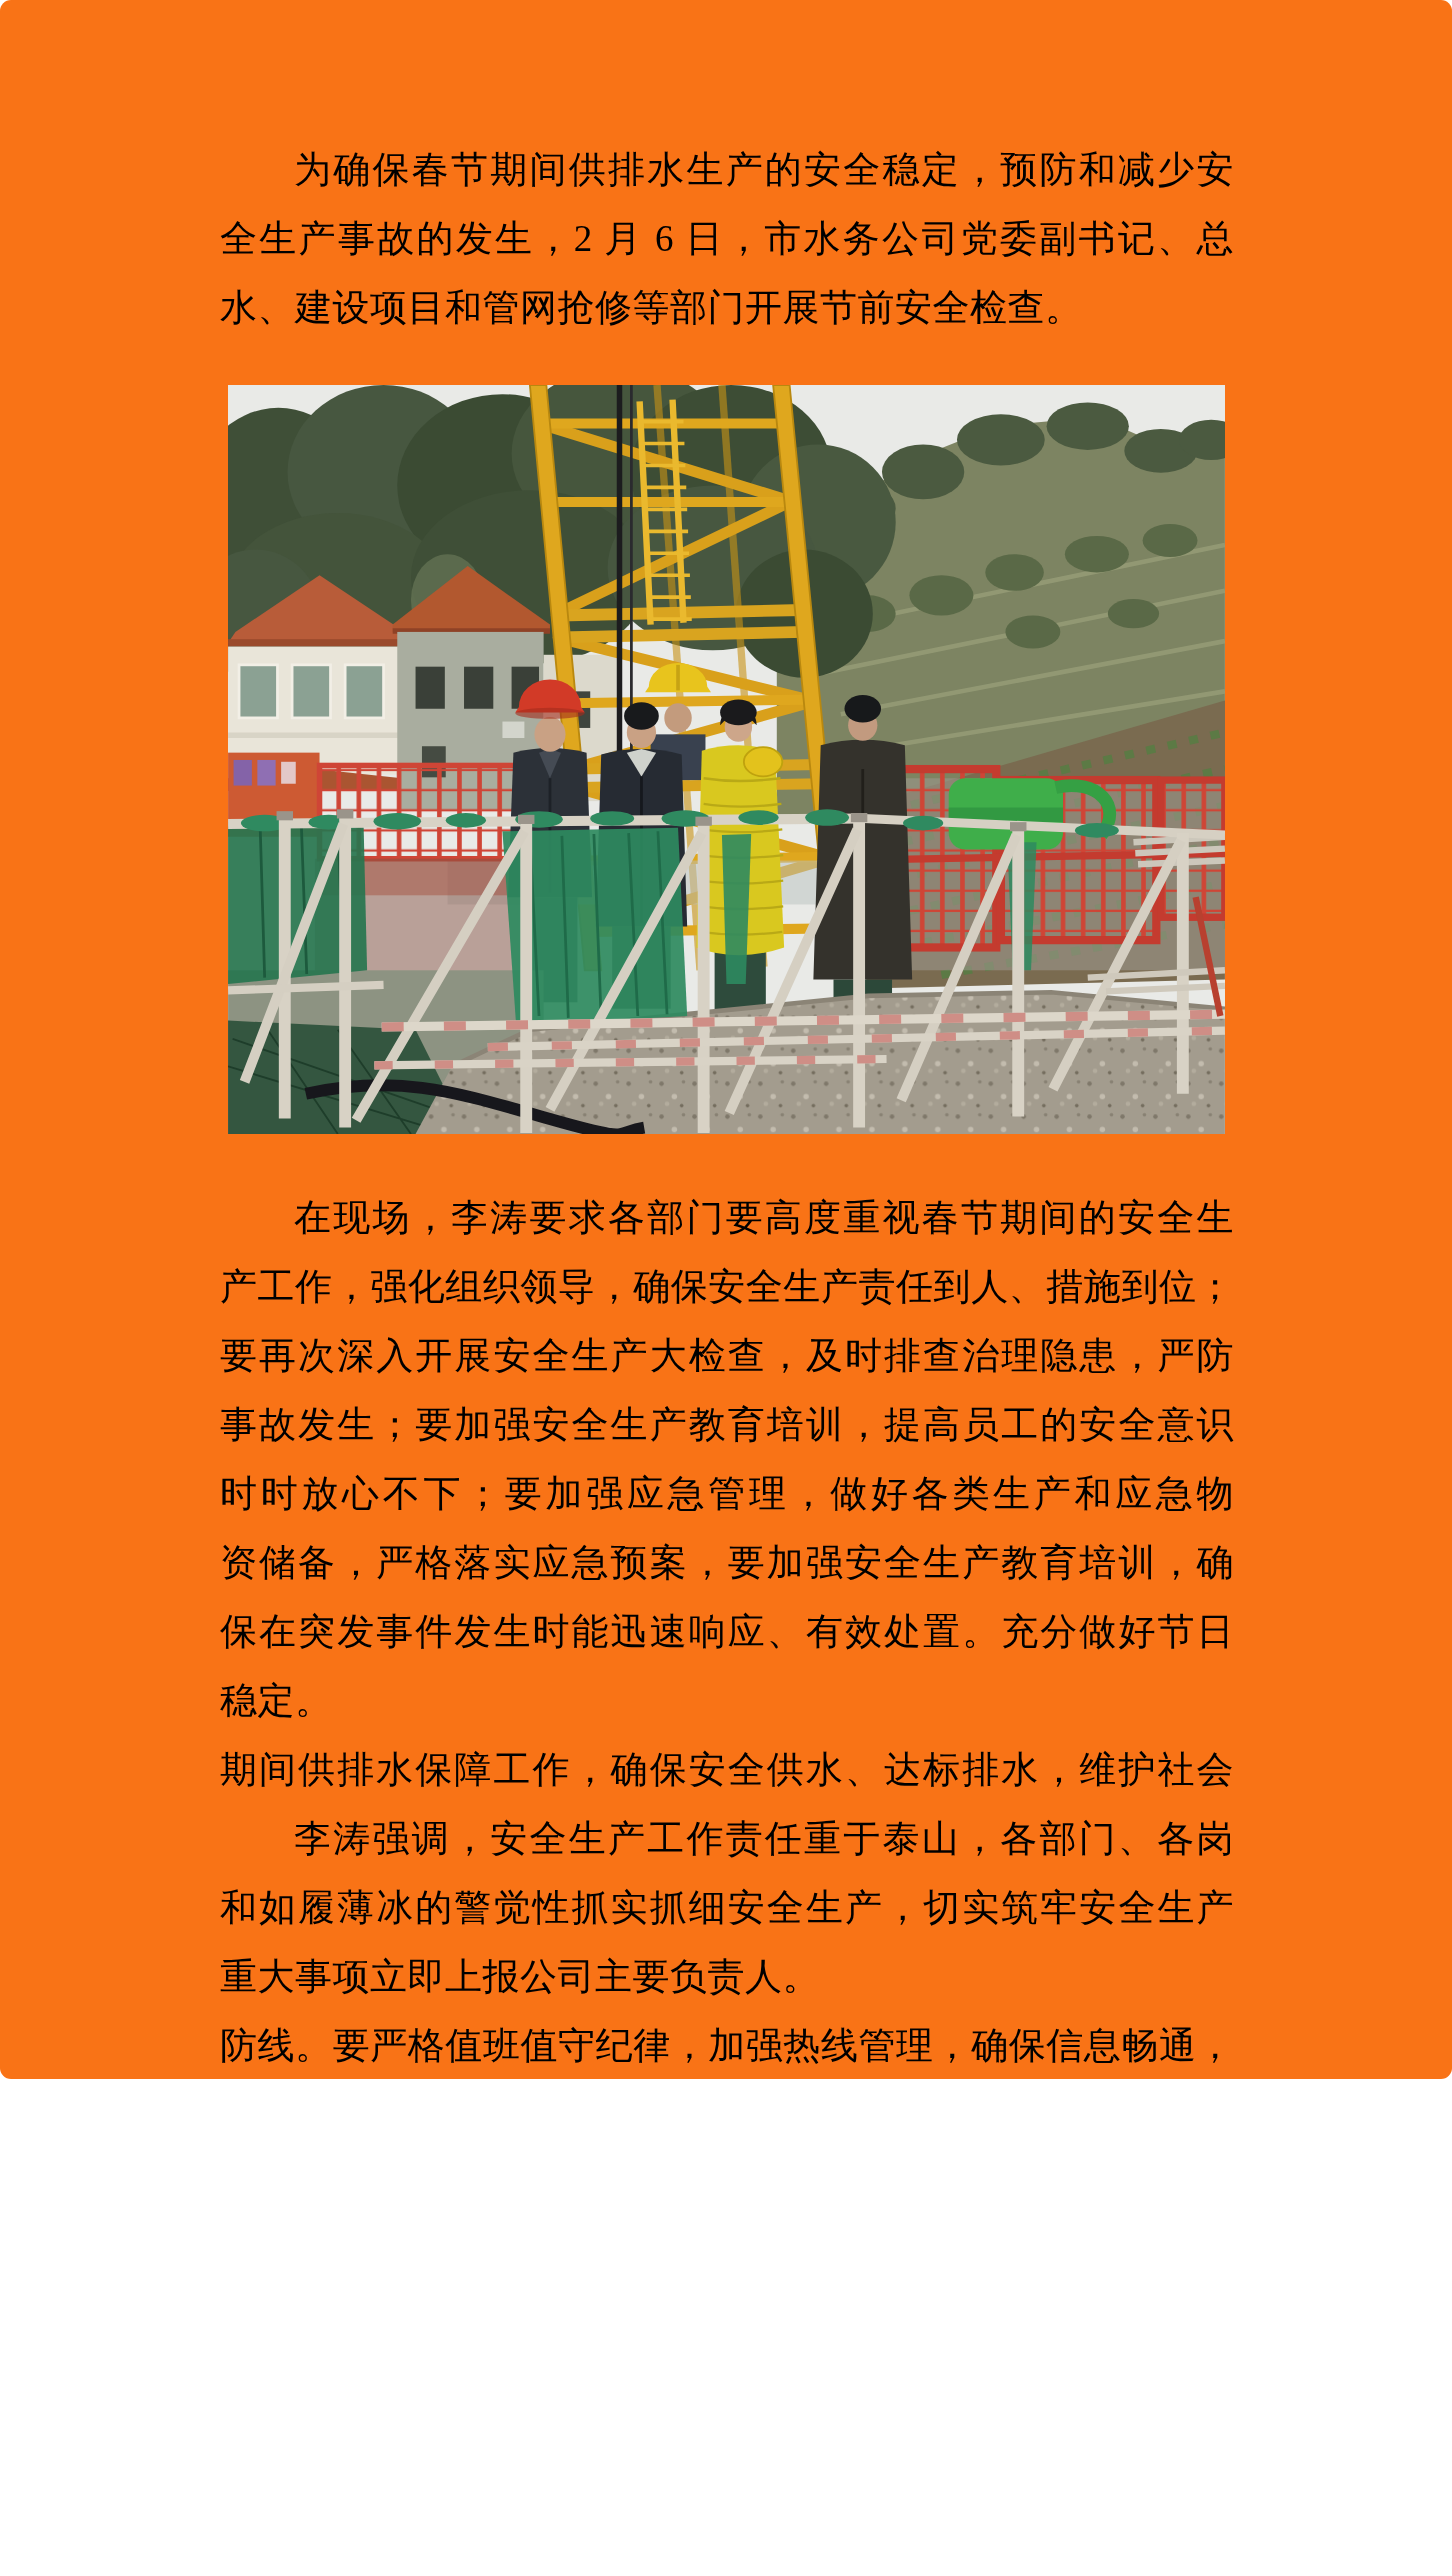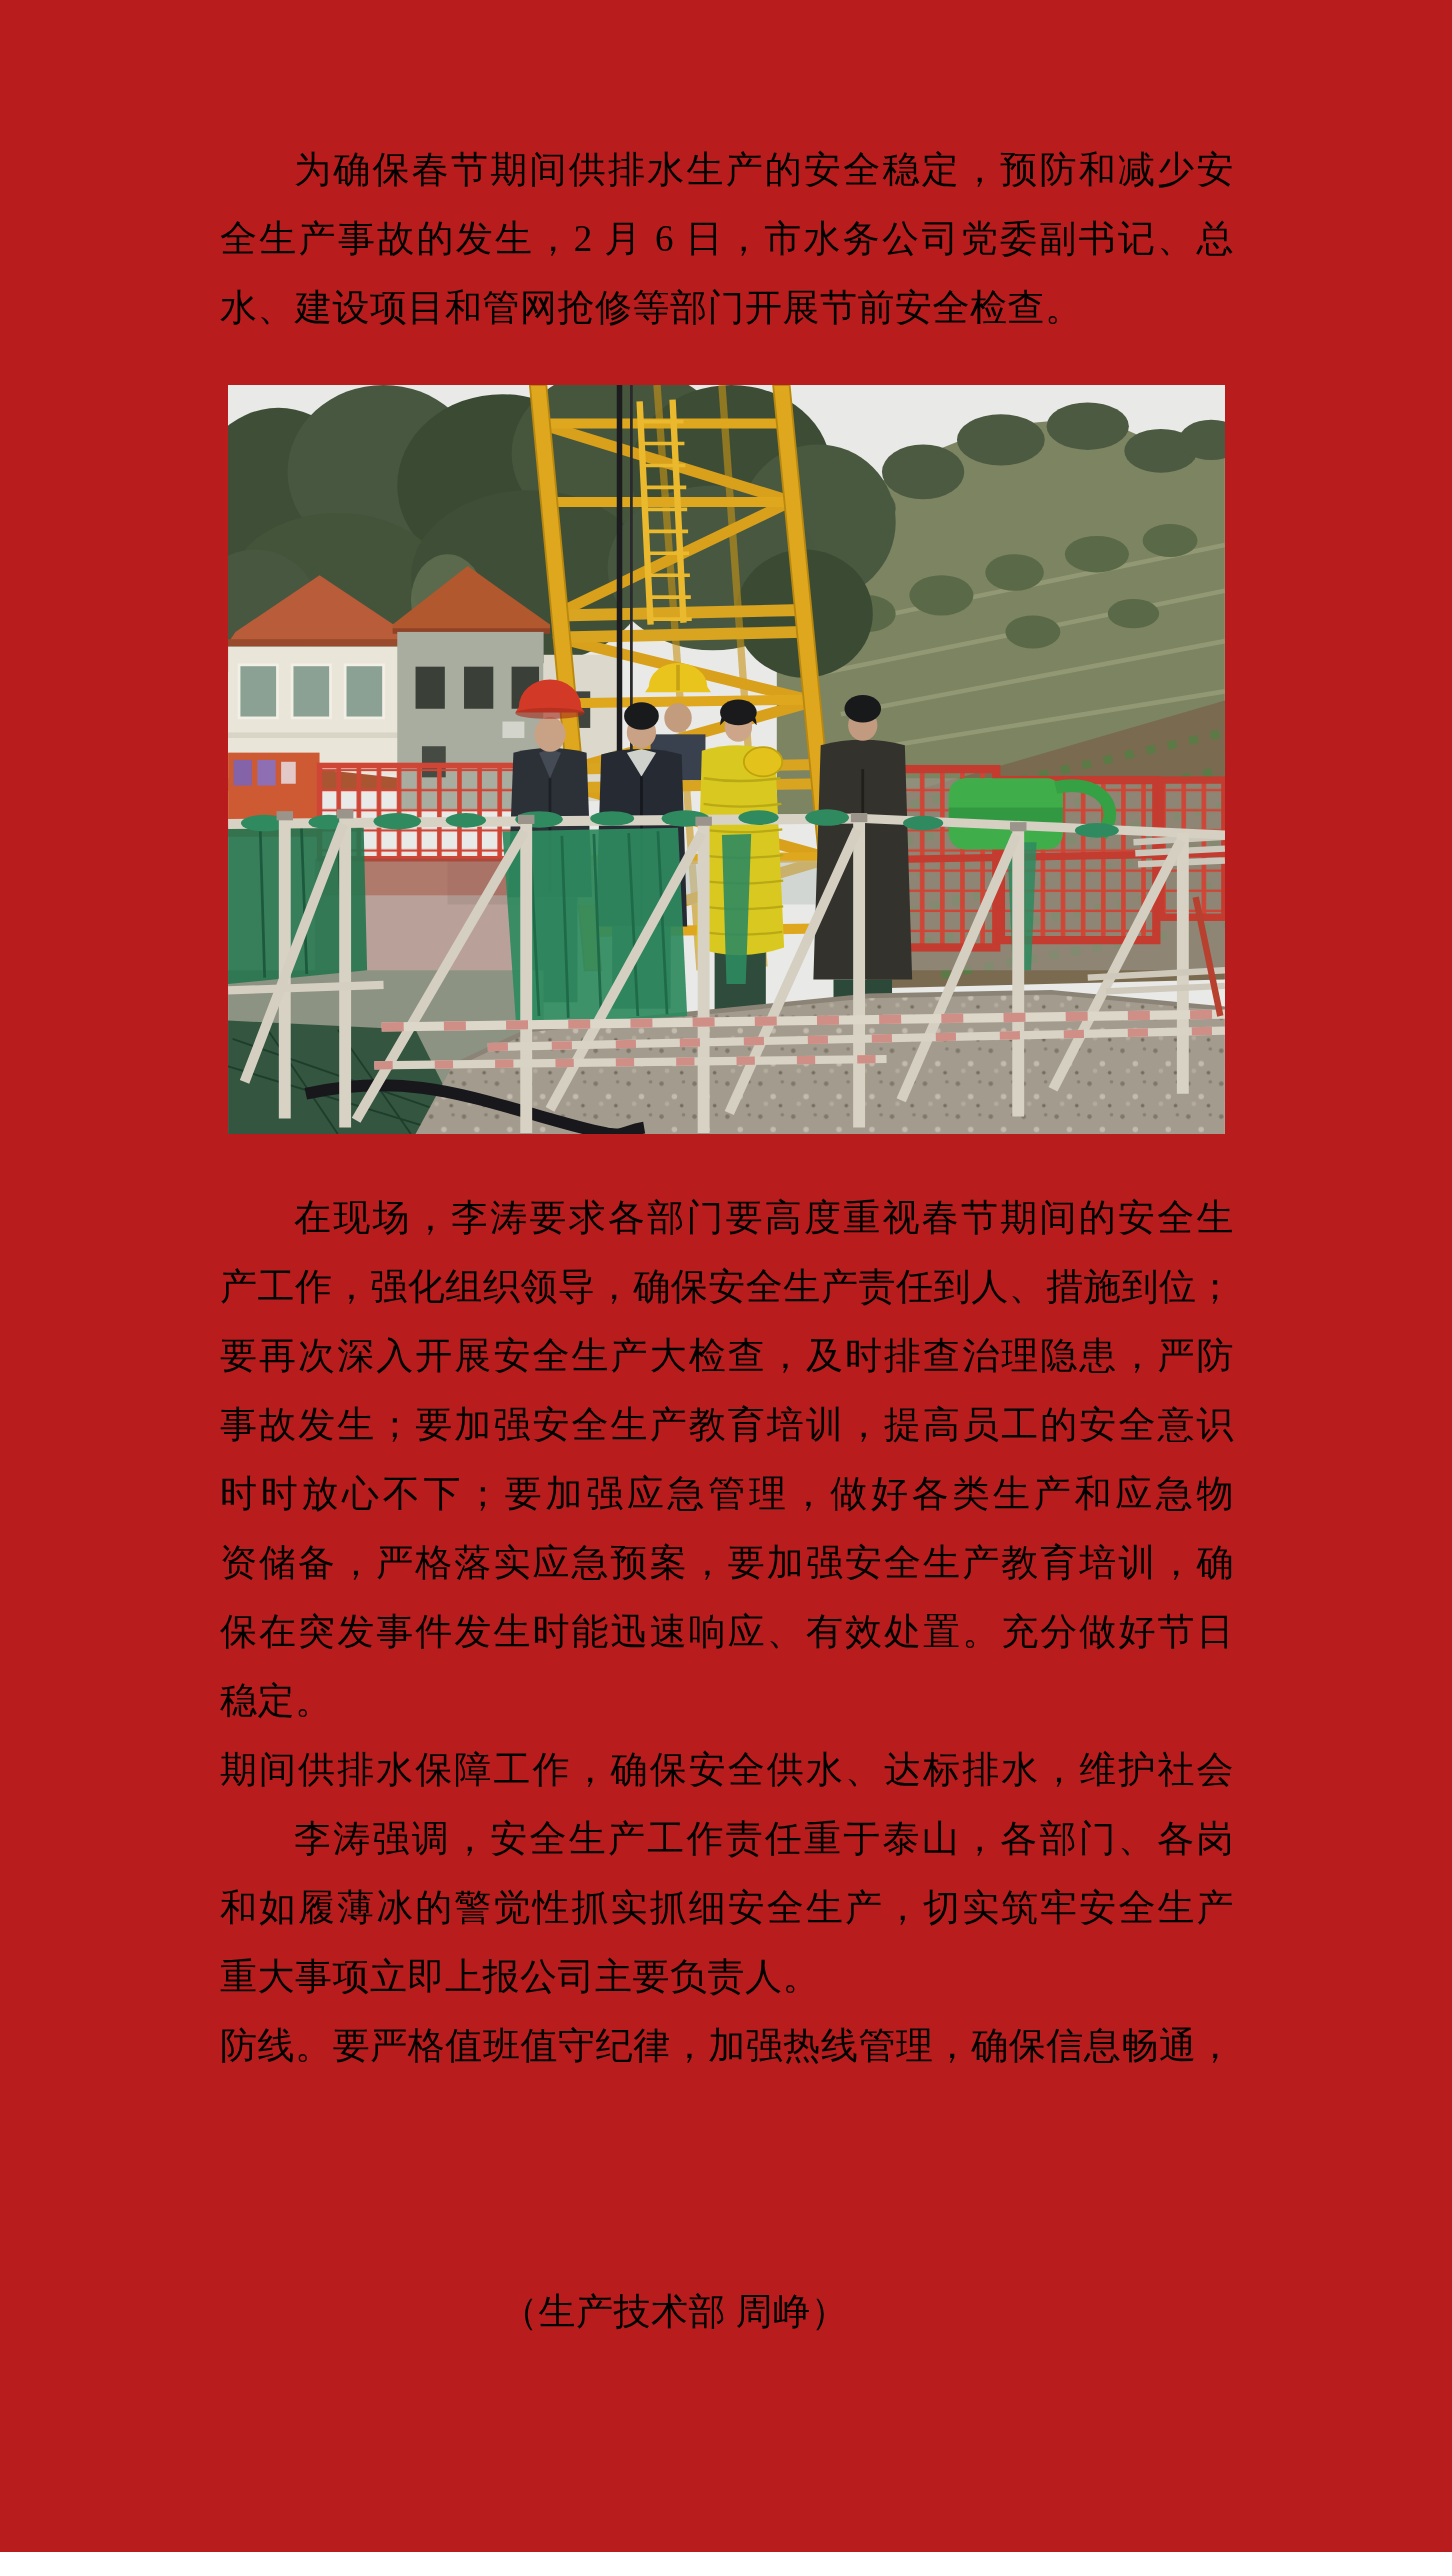--- a/index.html
+++ b/index.html
@@ -1,17 +1,17 @@
 <!DOCTYPE html>
 <html lang="zh" style="font-size:14.6px"><head>
 <meta charset="utf-8">
 <style>
   html,body{margin:0;padding:0;background:#ffffff;}
-  .page{position:relative;width:1452px;height:2552px;background:#b91c1c;overflow:hidden;
-        font-family:"Liberation Serif","DejaVu Serif",serif;color:#000;}
+  .page{position:relative;width:1452px;height:2079px;background:#f97316;overflow:hidden;
+        font-family:"Liberation Serif","DejaVu Serif",serif;color:#000;border-radius:11px;}
   .content{position:absolute;left:220px;top:135px;width:1014px;}
   .paragraph{margin:0;}
   .line{height:69px;line-height:69px;font-size:37px;letter-spacing:0.5px;
         text-align:justify;white-space:normal;overflow:hidden;}
   .line.fill{text-align-last:justify;}
   .line.indent{padding-left:74px;}
   .photo{width:997px;height:749px;margin:43px 0 49px 8.2px;background:#e7e9e6;overflow:hidden;}
   .photo svg{display:block;}
   .signature{margin-top:197px;height:69px;line-height:69px;font-size:37px;letter-spacing:0.5px;
              text-align:center;padding-right:105px;}

